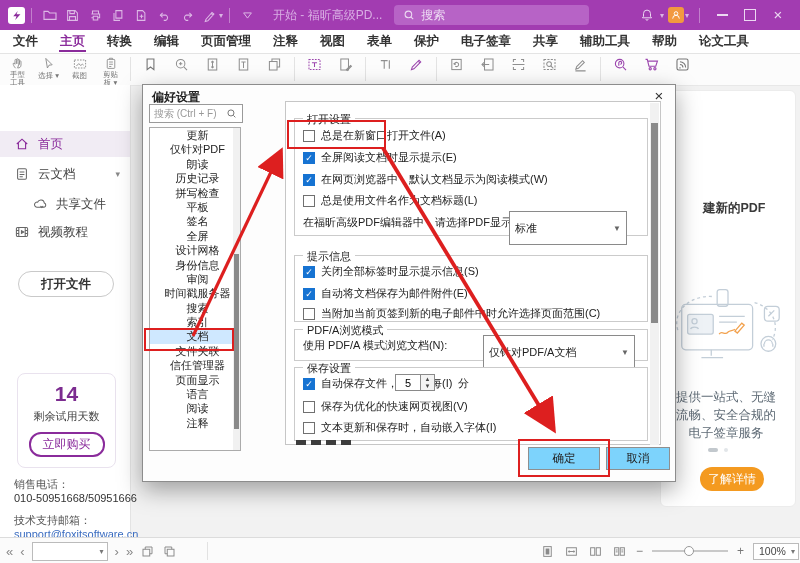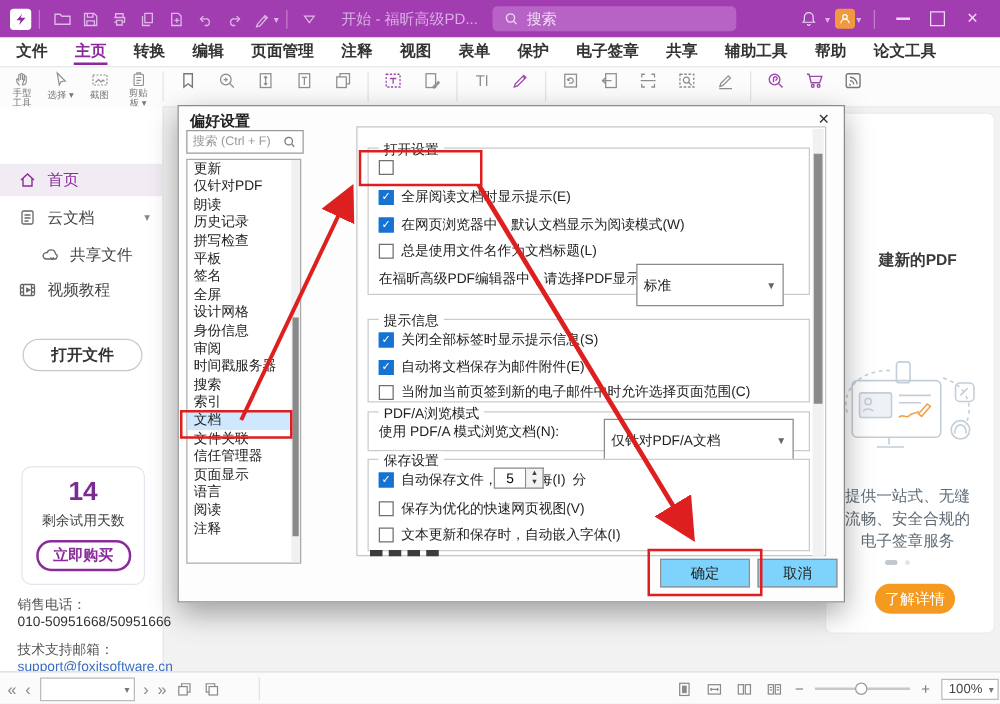--- a/index.html
+++ b/index.html
@@ -43,21 +43,21 @@
         padding-left:14px;box-sizing:border-box;font-size:12.5px;color:#444;}
   .srow.act{background:#f1ecf4;color:#8a2b9b;}
   .srow .scaret{margin-left:auto;margin-right:10px;font-size:9px;color:#888;}
   .openbtn{position:absolute;left:18px;top:186px;width:94px;height:24px;border:1px solid #c9c9c9;border-radius:13px;
            background:#fff;display:flex;align-items:center;justify-content:center;font-size:12.5px;font-weight:bold;color:#333;}
   .trialcard{position:absolute;left:17px;top:288px;width:97px;height:93px;border:1px solid #e9e2ee;border-radius:8px;
              background:#fff;text-align:center;}
   .trialdays{margin-top:8px;font-size:21px;font-weight:bold;color:#7c2c90;}
   .trialcap{margin-top:3px;font-size:11px;color:#3f3f3f;}
   .buybtn{margin:8px auto 0;width:72px;height:21px;border:2px solid #8a2b9b;border-radius:12px;
-          display:flex;align-items:center;justify-content:center;font-size:12px;font-weight:bold;color:#8a2b9b;}
+          display:flex;align-items:center;justify-content:center;font-size:12px;font-weight:normal;color:#8a2b9b;}
   .contact{position:absolute;left:14px;top:392px;font-size:11px;color:#555;line-height:14px;}
   .contact .num{color:#333;}
   .contact .mail{color:#3a6cc0;}
   
   .promocard{position:absolute;left:660px;top:90px;width:134px;height:415px;background:#fff;
              border:1px solid #ececec;border-radius:6px;}
   .partialhead{position:absolute;left:676px;top:200px;font-size:12.5px;font-weight:bold;color:#3a3a3a;padding-left:27px;}
   .promolines{position:absolute;left:662px;top:388px;width:128px;text-align:center;font-size:12.5px;color:#5f6b76;line-height:18px;}
   .dots{position:absolute;left:708px;top:448px;display:flex;gap:6px;align-items:center;}
   .dots .d1{width:10px;height:4px;border-radius:2px;background:#c2c8cd;}
@@ -70,21 +70,21 @@
           border:1px solid #8c8c8c;box-shadow:0 8px 22px rgba(0,0,0,.35);z-index:50;}
   .dtitle{position:absolute;left:9px;top:4px;font-size:12px;font-weight:bold;color:#222;}
   .dclose{position:absolute;left:506px;top:2px;width:20px;height:17px;display:flex;align-items:center;justify-content:center;
           font-size:15px;color:#333;}
   .dsearch{position:absolute;left:6px;top:19px;width:92px;height:17px;border:1px solid #9a9a9a;background:#fff;
            display:flex;align-items:center;}
   .dsearch input{border:0;outline:0;width:72px;font-size:10px;padding:0 0 0 4px;color:#333;background:transparent;
                  font-family:"Liberation Sans",sans-serif;}
   .dsearch input::placeholder{color:#999;}
   .dlist{position:absolute;left:6px;top:42px;width:92px;height:324px;border:1px solid #ababab;background:#fff;
-         box-sizing:border-box;overflow:hidden;}
+         box-sizing:border-box;overflow:hidden;text-align:center;}
   .pitem{height:14.4px;line-height:14.4px;font-size:11px;color:#222;padding-left:5px;white-space:nowrap;}
   .pitem.sel{background:#cfe8ff;}
   .dscroll{position:absolute;right:0;top:0;width:7px;height:100%;background:#f1f1f1;}
   .dscroll .thumb{position:absolute;left:1px;width:5px;background:#8a8a8a;}
   .dpane{position:absolute;left:142px;top:16px;width:376px;height:344px;border:1px solid #c6c6c6;background:#fff;
          box-sizing:border-box;}
   .pscroll{position:absolute;right:1px;top:1px;width:9px;height:342px;background:#f1f1f1;}
   .pscroll .thumb{position:absolute;left:1px;width:7px;background:#8a8a8a;}
   .fs{position:absolute;left:8px;width:352px;border:1px solid #cbcbcb;background:#fff;}
   .fs .legend{position:absolute;top:-7px;left:8px;background:#fff;padding:0 4px;font-size:11px;color:#222;}
@@ -487,20 +487,21 @@
           <div class="thumb" style="top:126px;height:175px"></div>
         </div>
     </div>
 
     <div class="dpane">
 
       <div class="fs" style="top:16px;height:116px">
         <span class="legend">打开设置</span>
         <div class="crow" style="top:9px">
           <span class="cb"></span>
+          <span>总是在新窗口打开文件(A)</span>
         </div>
         <div class="crow" style="top:31px">
           <span class="cb checked"></span>
           <span>全屏阅读文档时显示提示(E)</span>
         </div>
         <div class="crow" style="top:53px">
           <span class="cb checked"></span>
           <span>在网页浏览器中，默认文档显示为阅读模式(W)</span>
         </div>
         <div class="crow" style="top:74px">

